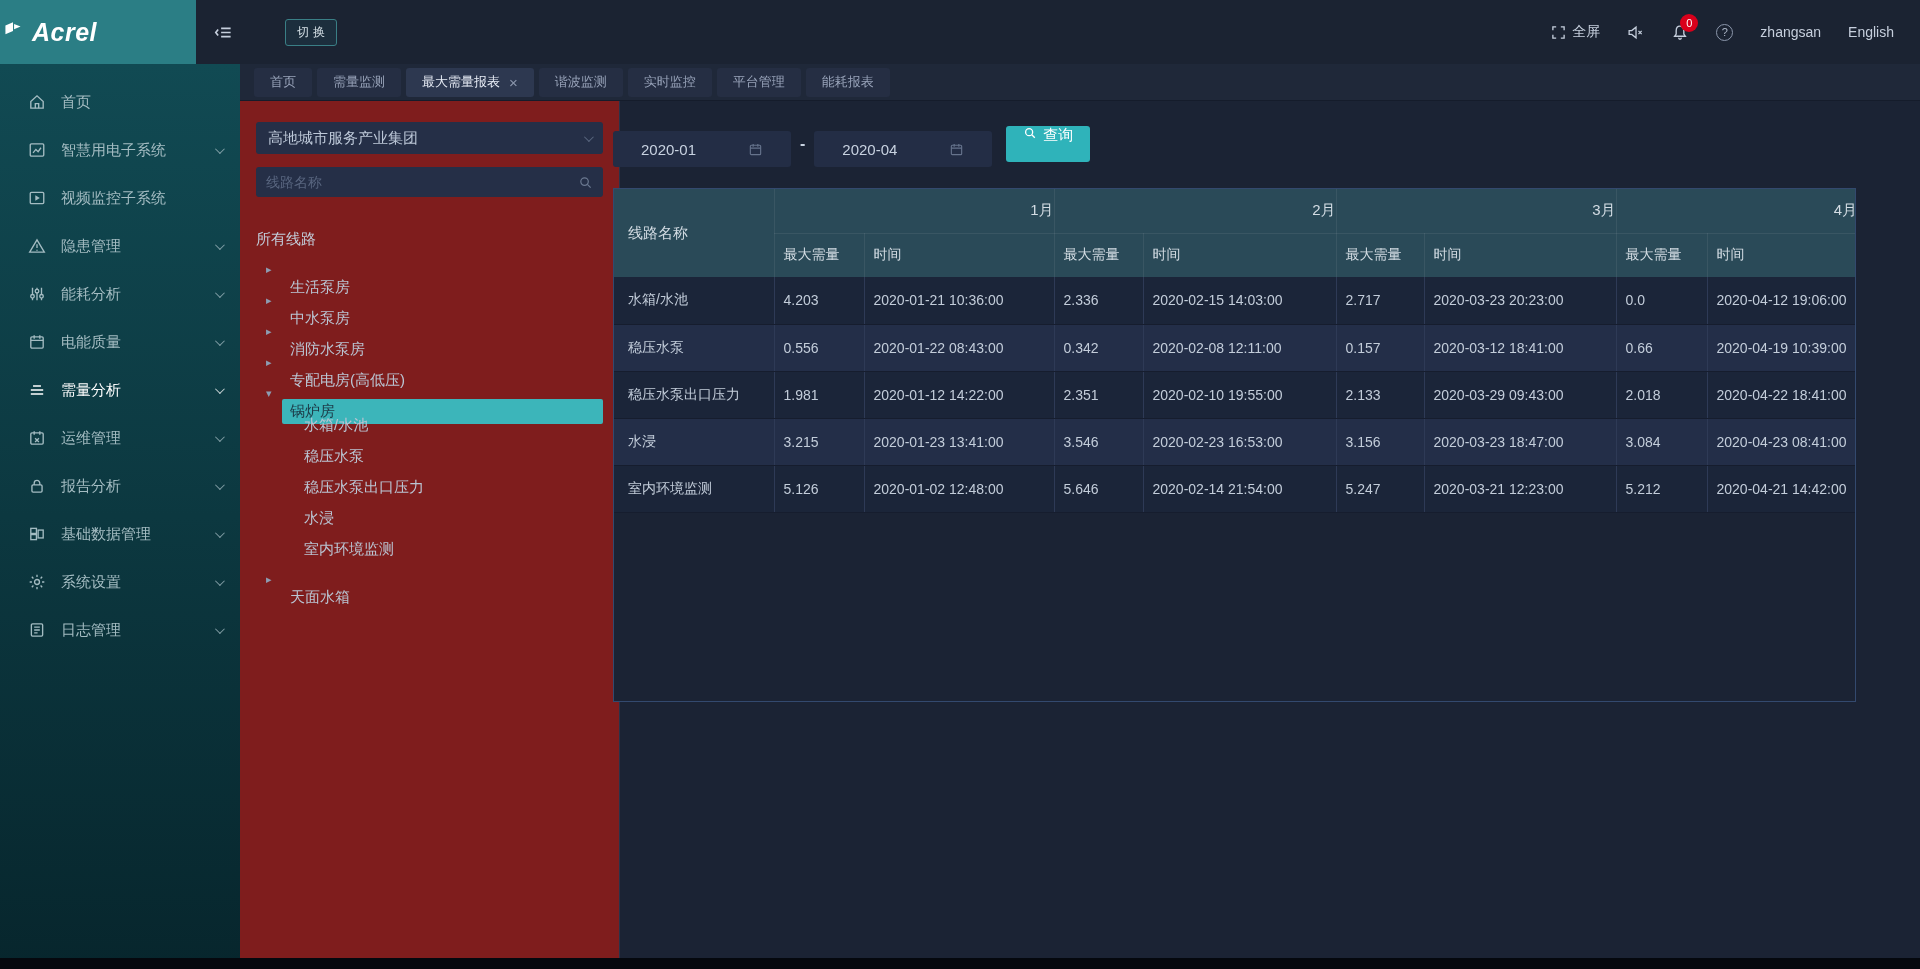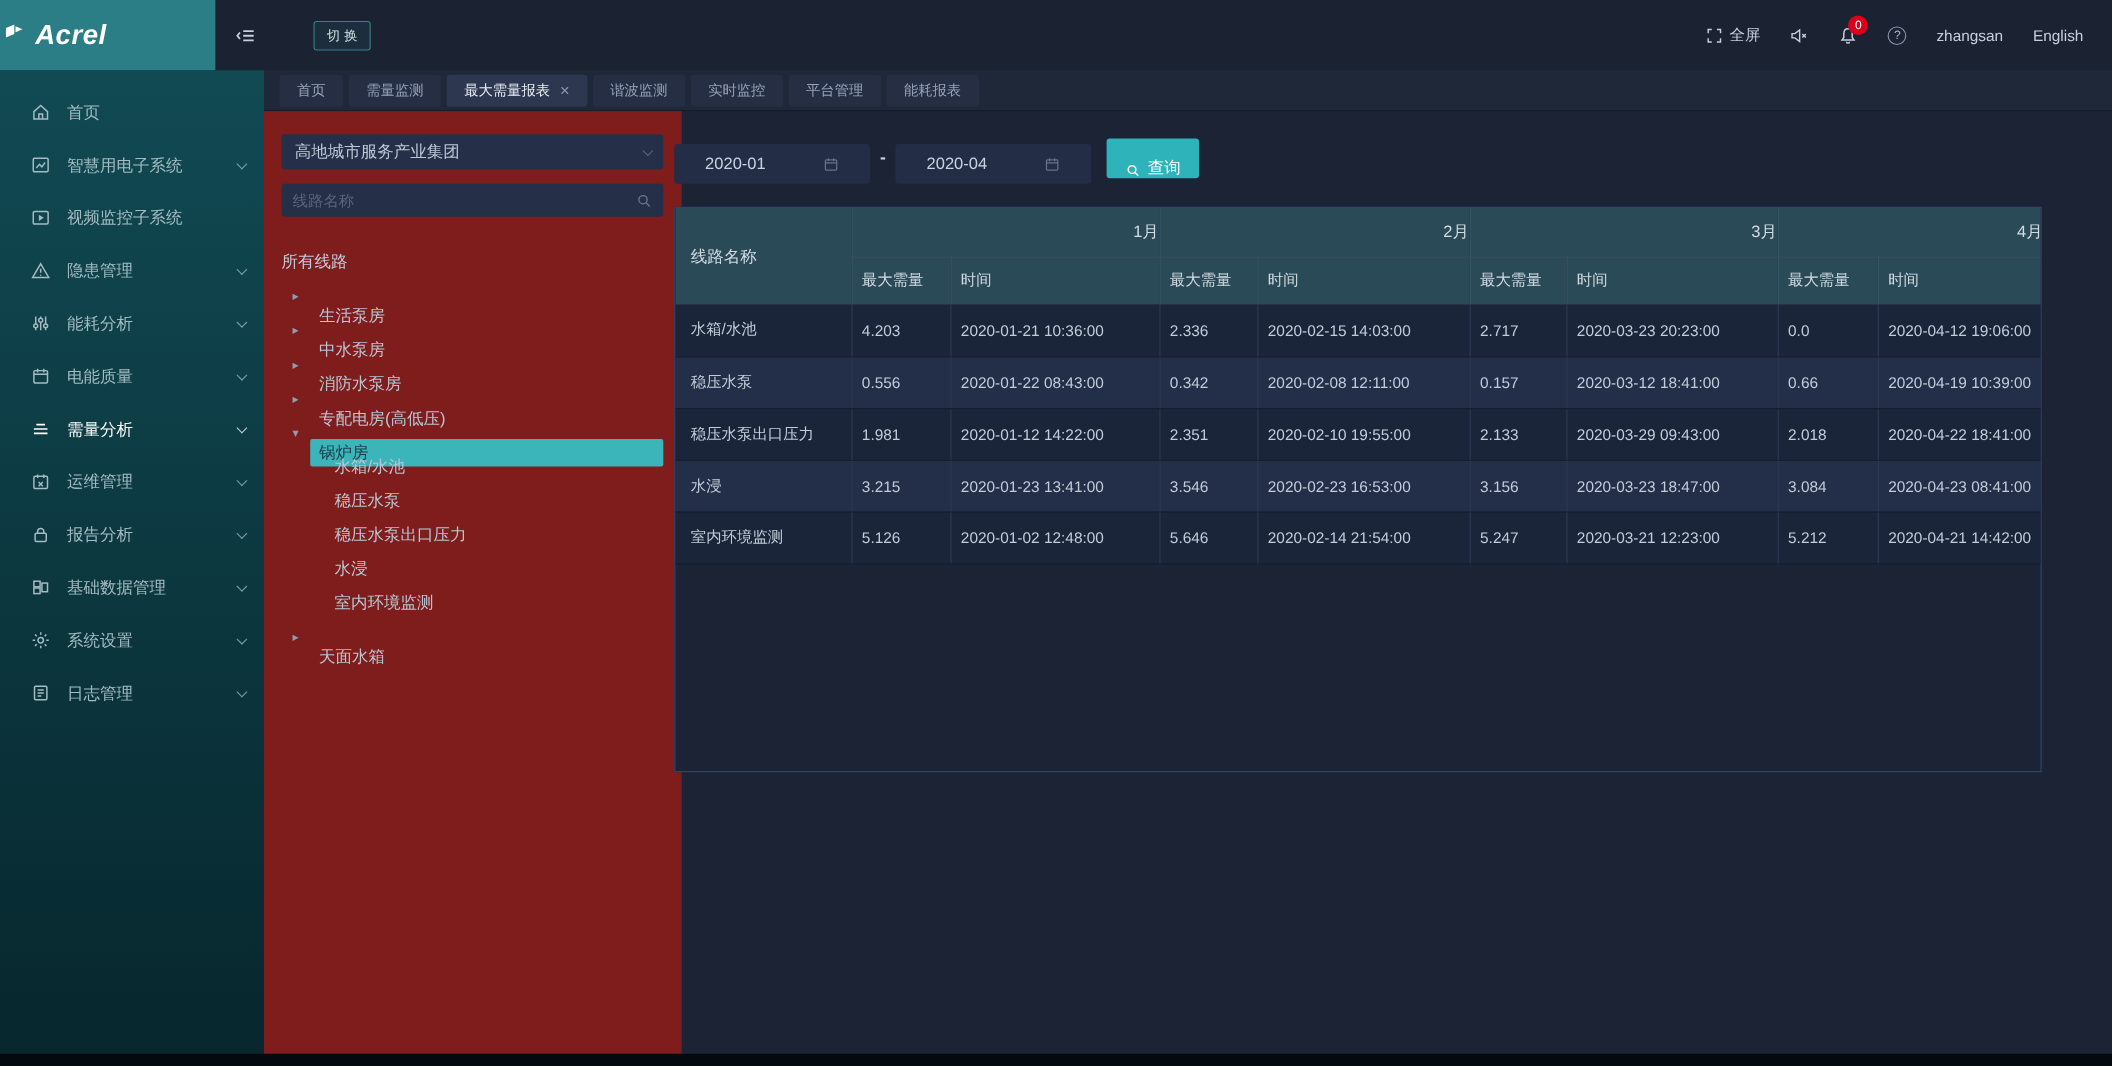--- a/index.html
+++ b/index.html
@@ -48,21 +48,21 @@
   .tn-label { flex:1; padding:3px 8px; border-radius:2px;margin-top:35px; }
   .tn-label.selected { background:#3CB5BA; color:#1D3B48; }
   .tchild { height:31px; line-height:31px; padding-left:48px; font-size:15px; color:#BAC5D3; cursor:pointer; }
 
   
   .main { position:absolute; left:597px; top:101px; right:0; bottom:11px; }
   .query-bar { display:flex; align-items:center; margin:20px 0 21px 16px; }
   .date-box { width:178px; height:36px; background:#232D45; border-radius:3px; display:flex; align-items:center; padding:0 28px; color:#C8D2E0; font-size:15px; cursor:text;margin-top:10px; }
   .date-box svg { margin-left:auto; color:#66738C; }
   .range-sep { margin:0 9px; color:#C8D2E0; font-weight:bold; }
-  .query-btn { margin-left:14px; width:84px; height:36px; background:#2FB3BA; color:#fff; border:0; border-radius:3px; font-size:15px; display:flex; align-items:flex-end; justify-content:center; gap:6px; cursor:pointer; font-family:inherit; }
+  .query-btn { margin-left:14px; width:84px; height:36px; background:#2FB3BA; color:#fff; border:0; border-radius:3px; font-size:15px; display:flex; align-items:flex-start; justify-content:center; gap:6px; cursor:pointer; font-family:inherit; }
 
   .table-wrap { margin-left:16px; width:1243px; height:514px; border:1px solid #33496E; background:#1B2334; overflow:hidden; }
   table { width:100%; border-collapse:collapse; table-layout:fixed; font-size:14px; }
   thead th { background:#2A4A58; color:#D3DCE3; font-weight:normal; height:44px; border-right:1px solid rgba(255,255,255,.07); }
   thead tr:first-child th.month { border-bottom:1px solid rgba(255,255,255,.07); }
   th.month { text-align:right; font-size:15px; }
   th.line-h { text-align:left; padding-left:14px; font-size:15px; }
   th.sub { text-align:left; padding-left:9px; }
   tbody td { height:47px; padding-left:9px; color:#C3CDDA; border-right:1px solid #2E3A56; border-bottom:1px solid #161D2E; }
   td.c-name { padding-left:14px; }

